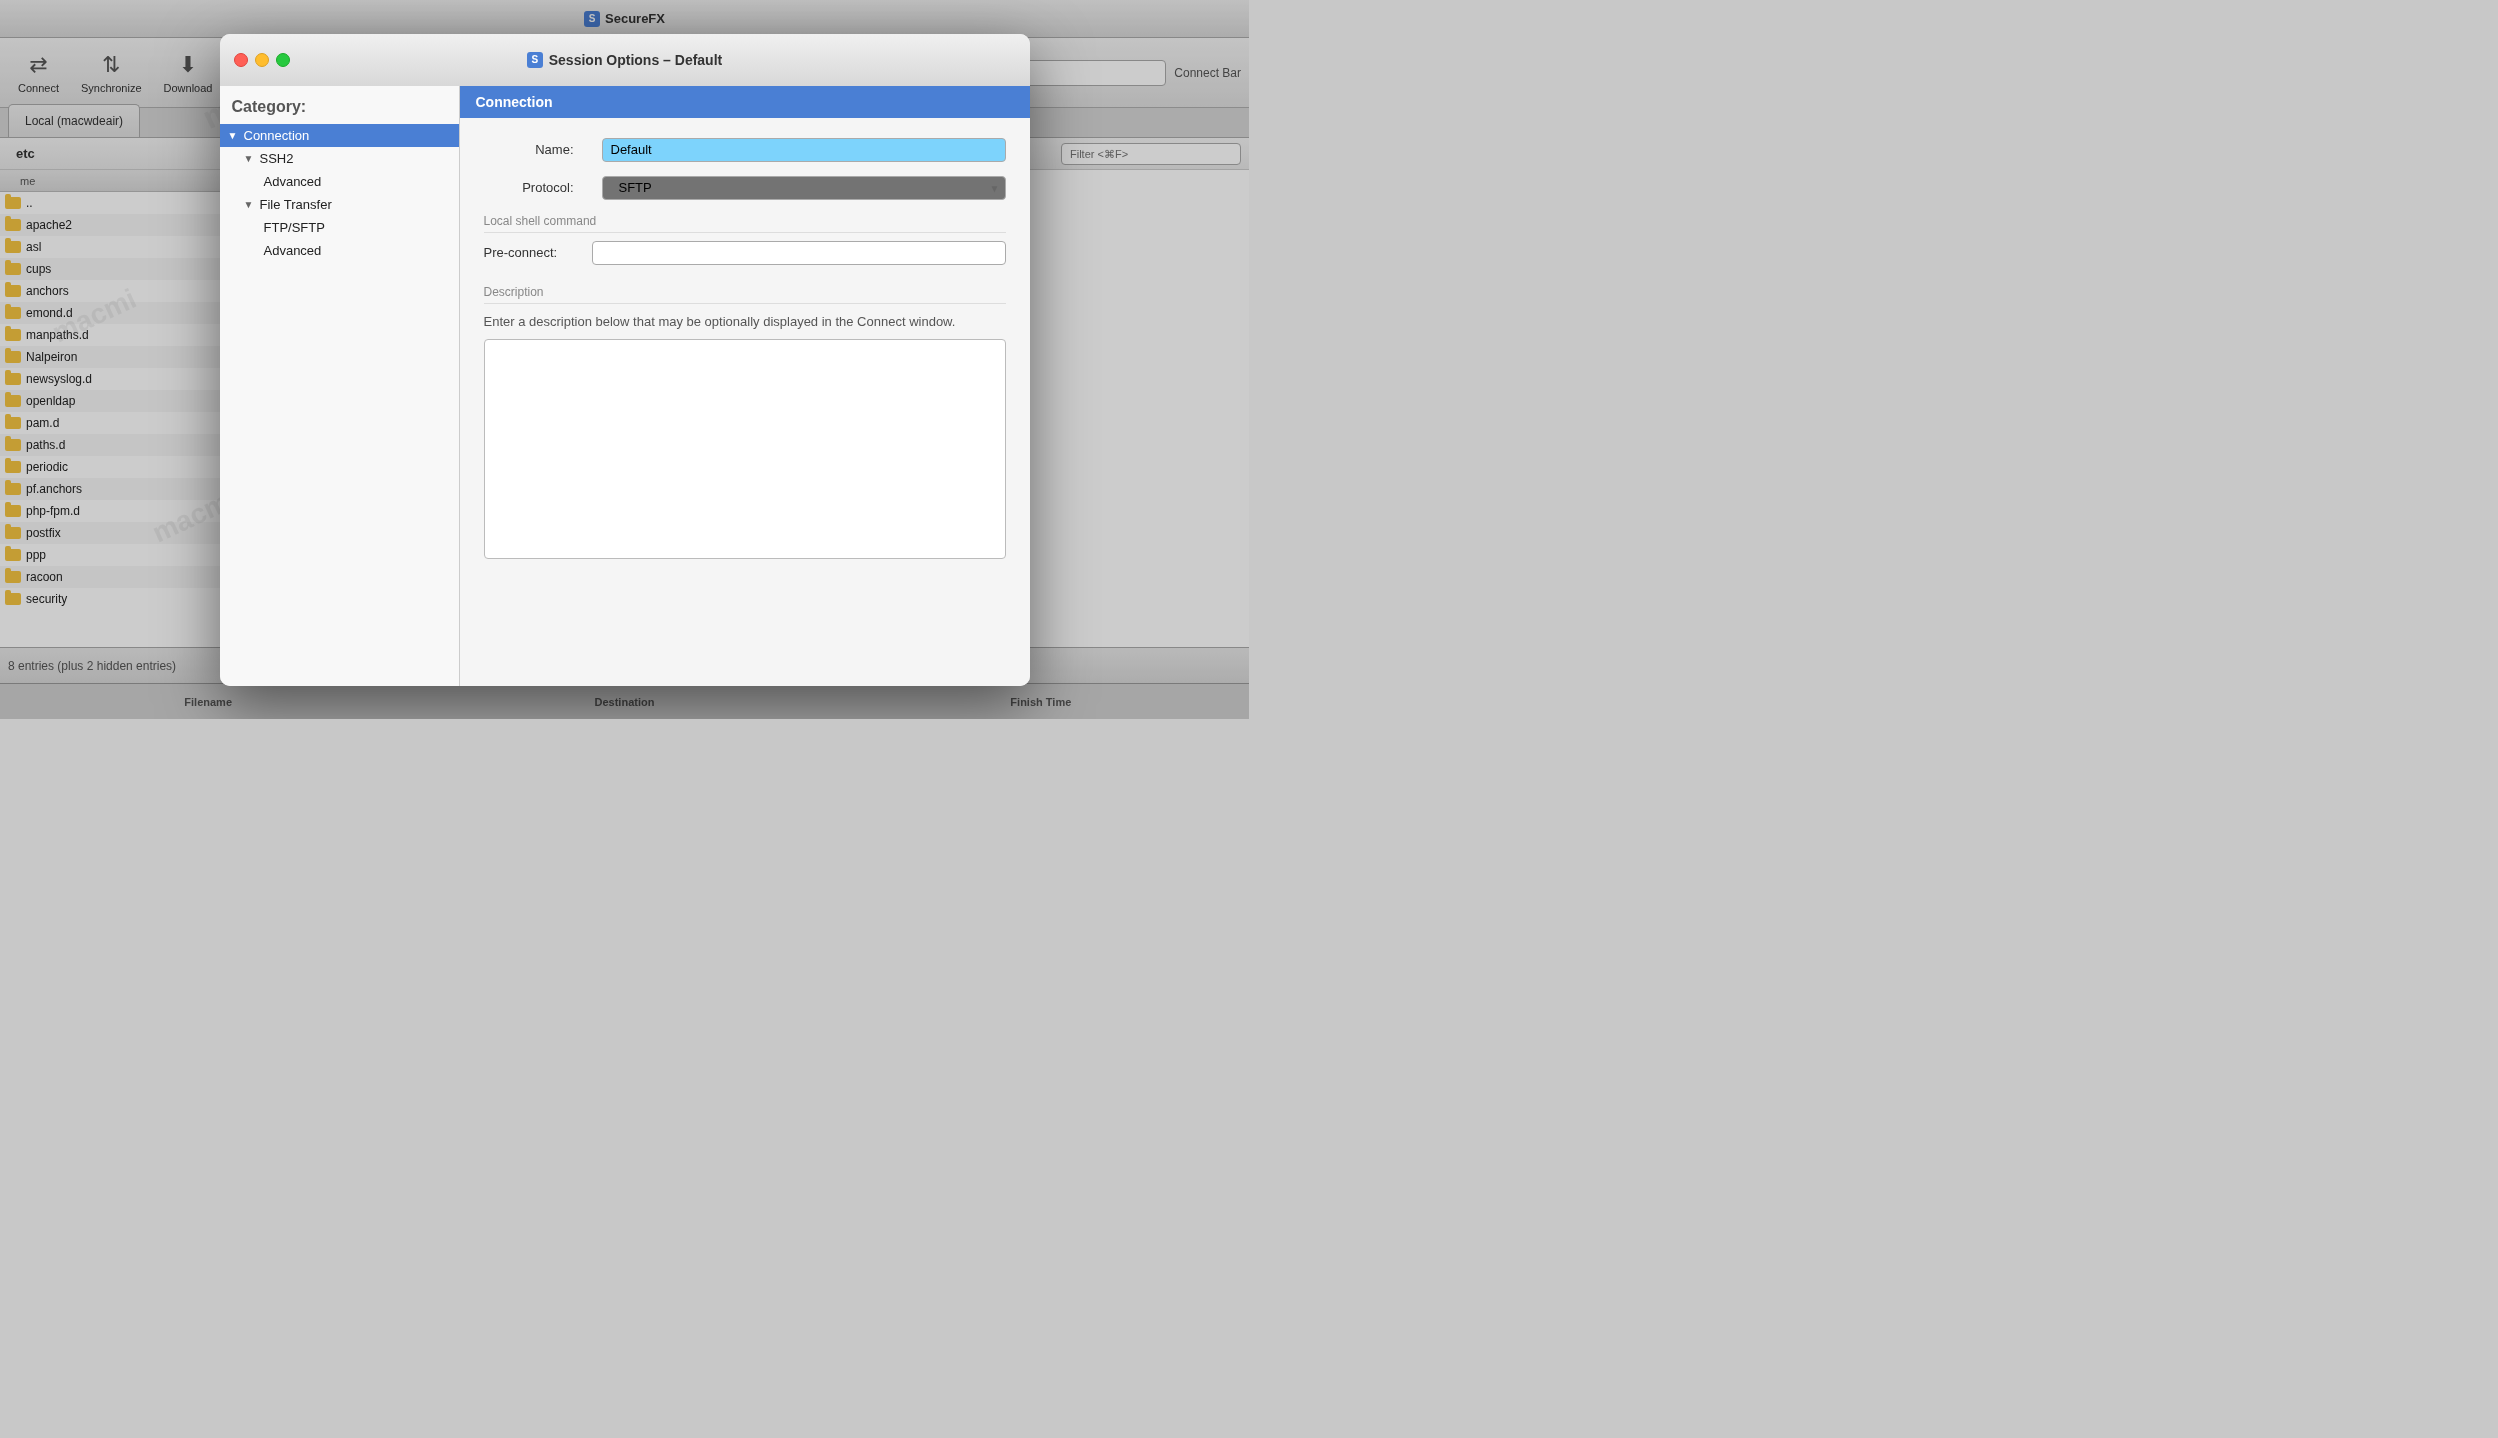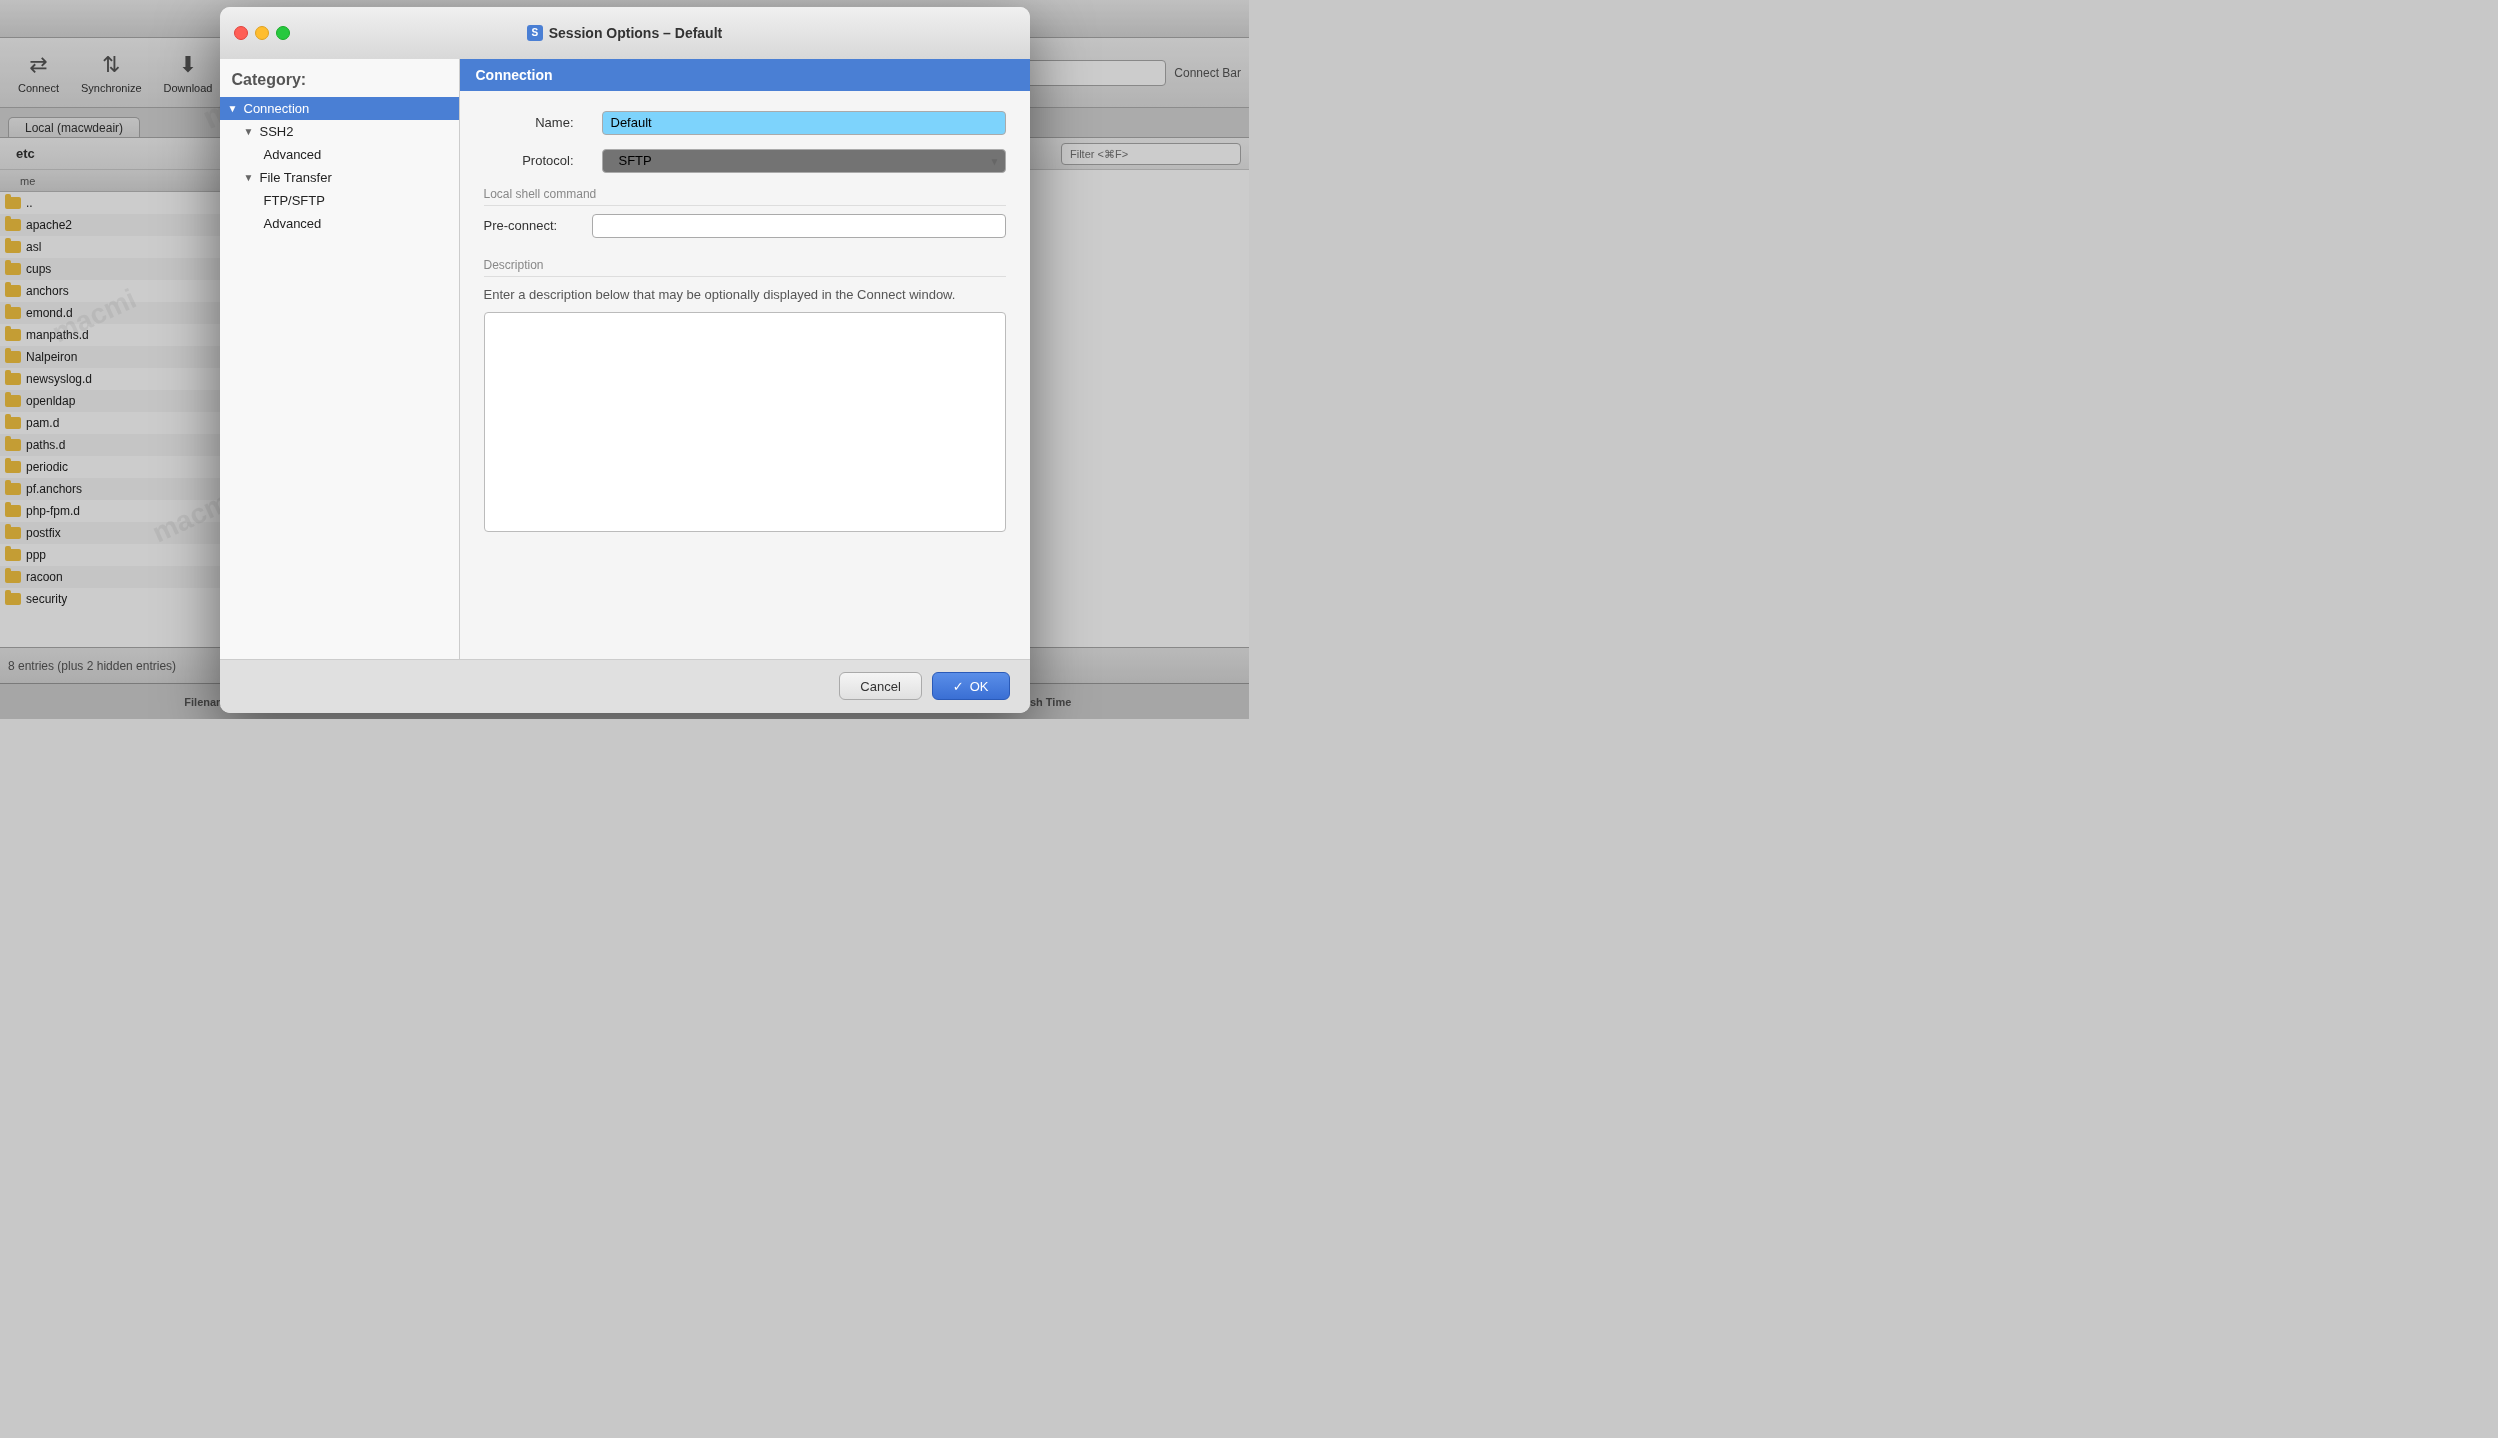--- a/index.html
+++ b/index.html
@@ -105,21 +105,21 @@
     .tab-bar {
       height: 30px;
       background: #d6d6d6;
       border-bottom: 1px solid #aaa;
       display: flex;
       align-items: flex-end;
       padding: 0 8px;
     }
     .tab {
       height: 20px;
-      padding: 3px 16px;
+      padding: 16px 16px;
       background: linear-gradient(to bottom, #f0f0f0, #e0e0e0);
       border: 1px solid #aaa;
       border-bottom: none;
       border-radius: 5px 5px 0 0;
       display: flex;
       align-items: center;
       font-size: 12px;
       color: #333;
       cursor: pointer;
     }
@@ -773,24 +773,17 @@
             <div class="section-label">Description</div>
             <p class="description-hint">Enter a description below that may be optionally displayed in the Connect
 window.</p>
             <textarea class="description-area" style=""></textarea>
 
           </div>
         </div>
 
       </div>
 
-      <div class="dialog-footer">
-        <button class="btn-cancel">Cancel</button>
-        <button class="btn-ok">
-          <span>✓</span>
-          <span>OK</span>
-        </button>
-      </div>
 
     </div>
   </div>
 
 </div>
 
 </body></html>

